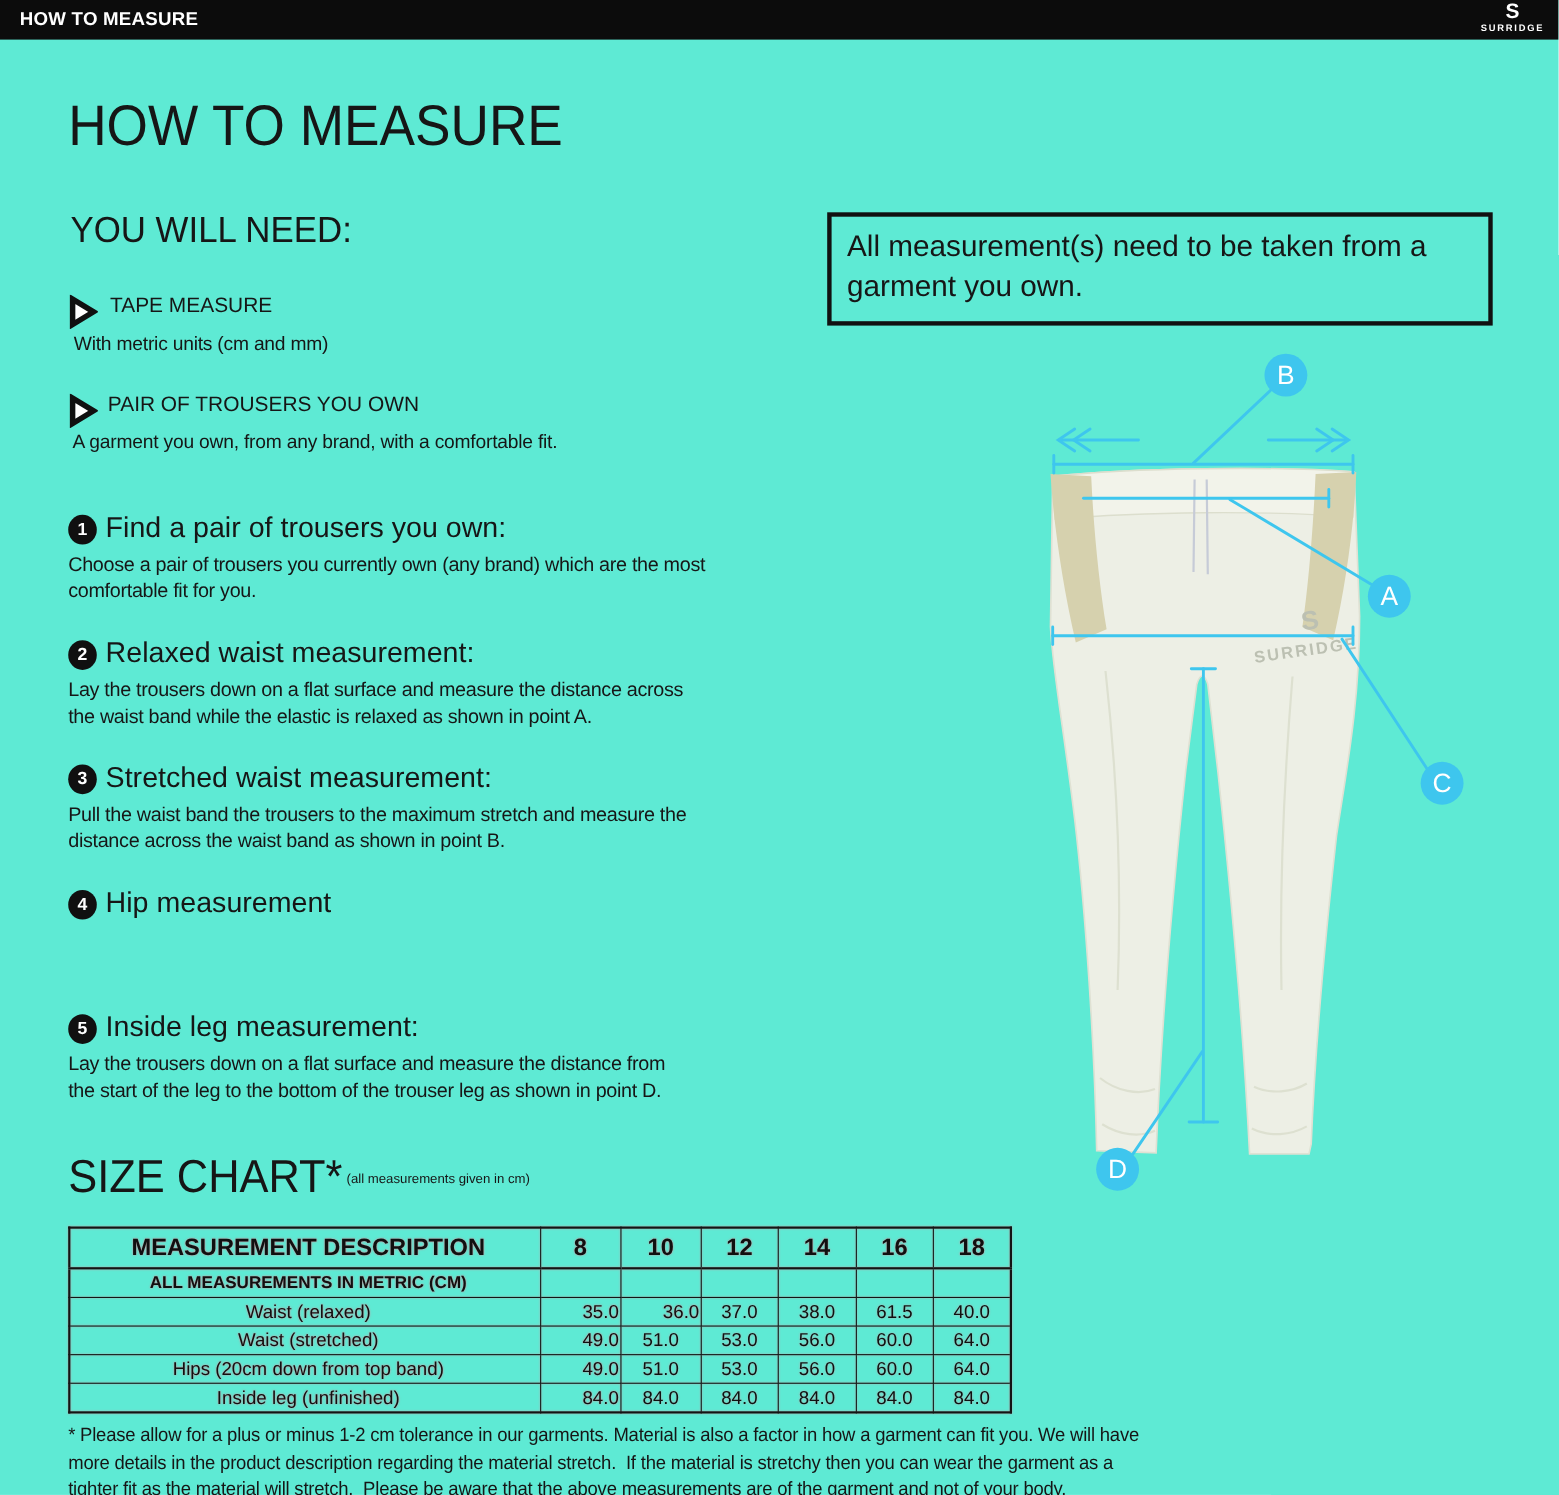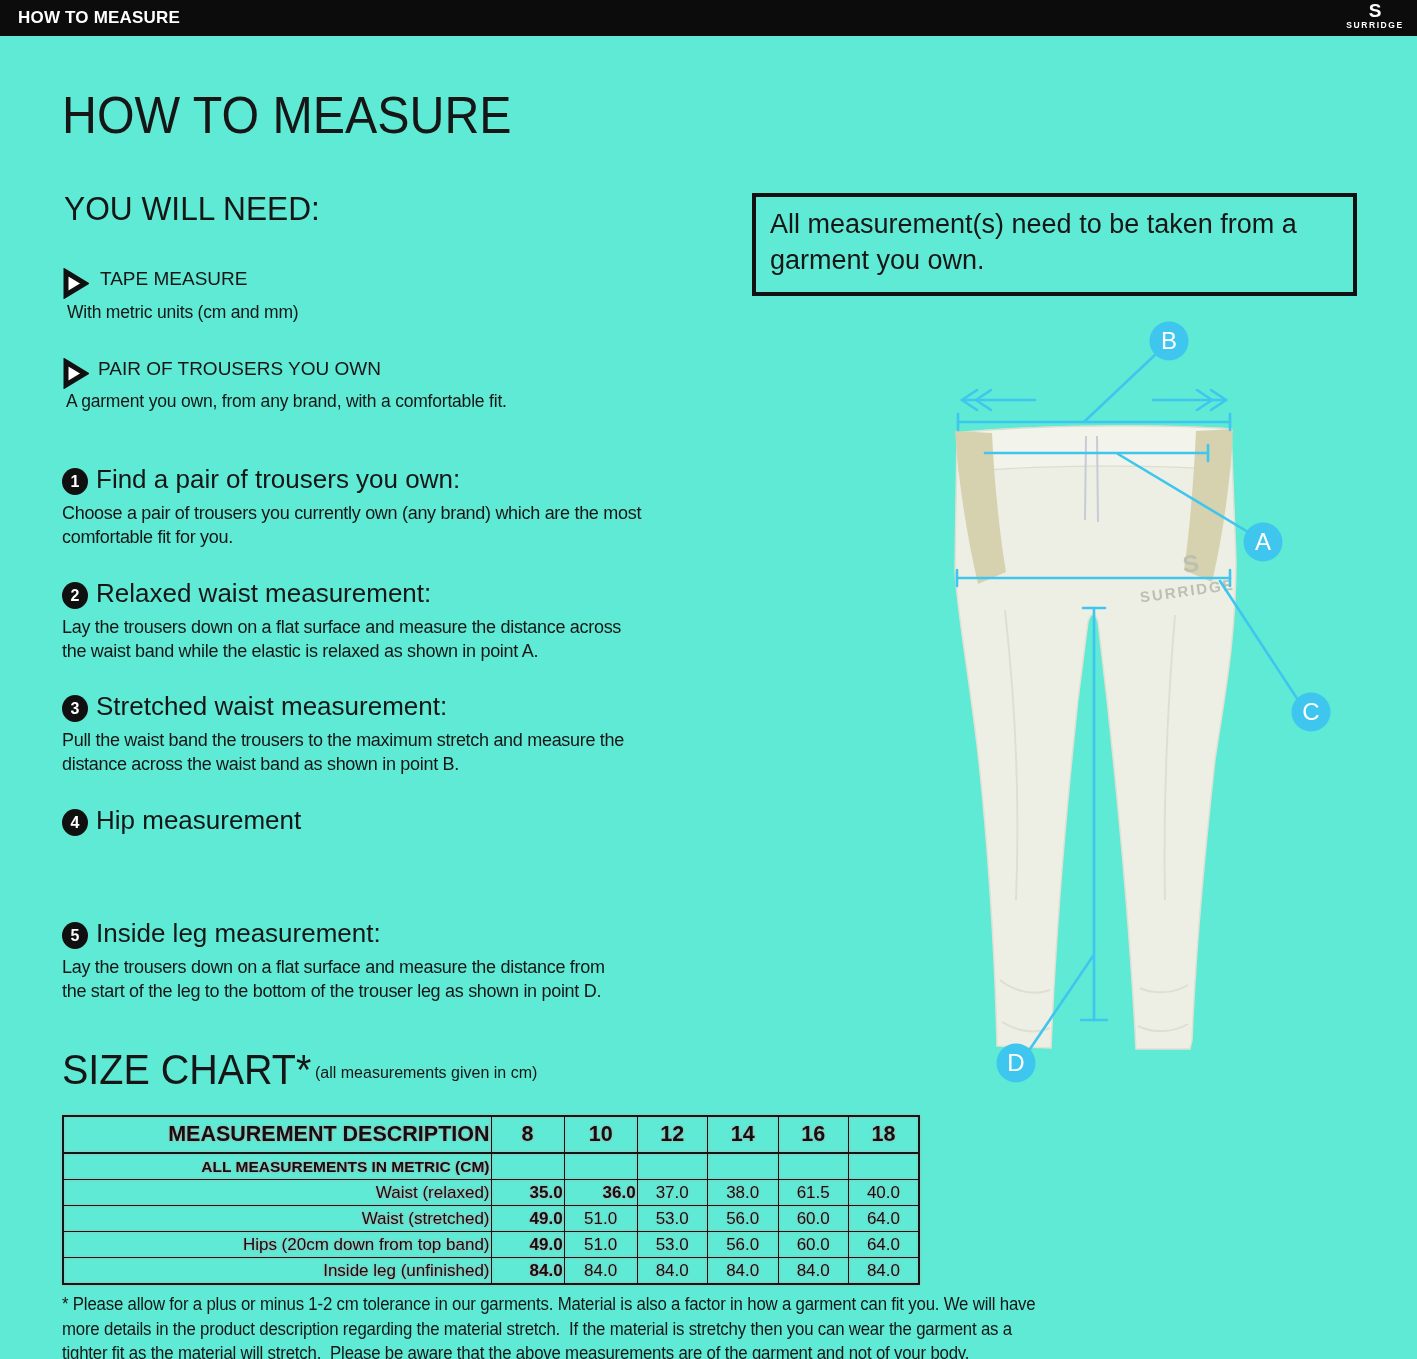--- a/index.html
+++ b/index.html
@@ -26,31 +26,31 @@
                color:#fff;font-size:16px;font-weight:bold;}
   .step-title{font-size:26px;white-space:nowrap;}
   .step-body{font-size:18px;line-height:23.5px;letter-spacing:-.3px;white-space:pre-wrap;width:680px;}
 
   
   #callout{left:752px;top:193px;width:605px;height:103px;border:4px solid #111;box-sizing:border-box;}
   #callout-text{left:770px;top:207px;width:575px;font-size:27px;line-height:35.5px;white-space:pre-wrap;}
 
   
   #chart-title{left:62px;top:1046px;font-size:42px;transform:scaleX(.94);transform-origin:left top;white-space:nowrap;}
-  #chart-sub{left:315px;top:1064px;font-size:16px;white-space:nowrap;}
+  #chart-sub{left:315px;top:1064px;font-size:12px;white-space:nowrap;}
   #size-table{left:62px;top:1115px;border-collapse:collapse;table-layout:fixed;
               border:2.6px solid #141414;filter:drop-shadow(0 0 1px rgba(248,120,140,.55));}
   #size-table td{border:1.5px solid #141414;font-size:17px;color:#101010;overflow:hidden;}
   #size-table tr.hdr td{height:33px;font-weight:bold;font-size:21.5px;border-bottom-width:2.4px;}
   #size-table tr.metric td{height:23px;font-weight:bold;font-size:15.5px;margin-left:36px;}
   #size-table tr.data td{height:23px;}
-  #size-table td.desc{text-align:right;padding-left:7px;}
+  #size-table td.desc{text-align:center;padding-left:7px;}
   #size-table td.c{text-align:center;}
   #size-table tr.data td.desc{font-weight:normal;font-size:17px;margin-left:24px;}
-  #size-table td.v0,#size-table .bold-cell{font-weight:bold;padding-left:38px;}
+  #size-table td.v0,#size-table .bold-cell{font-weight:normal;padding-left:38px;}
   #size-table tr.hdr td,#size-table tr.metric td,#size-table td.desc,
   #size-table td.v0,#size-table .bold-cell{text-shadow:0 0 1px rgba(250,120,145,.5);}
 
   
   #footnote{left:62px;top:1292px;width:1185px;font-size:17.5px;line-height:24.5px;
             letter-spacing:-.2px;white-space:pre-wrap;transform:scaleX(.96);transform-origin:left top;}
 
   
   #figure-svg{left:930px;top:300px;}
   .ann{stroke:#3EC6EE;stroke-width:2.6;fill:none;stroke-linecap:round;}

